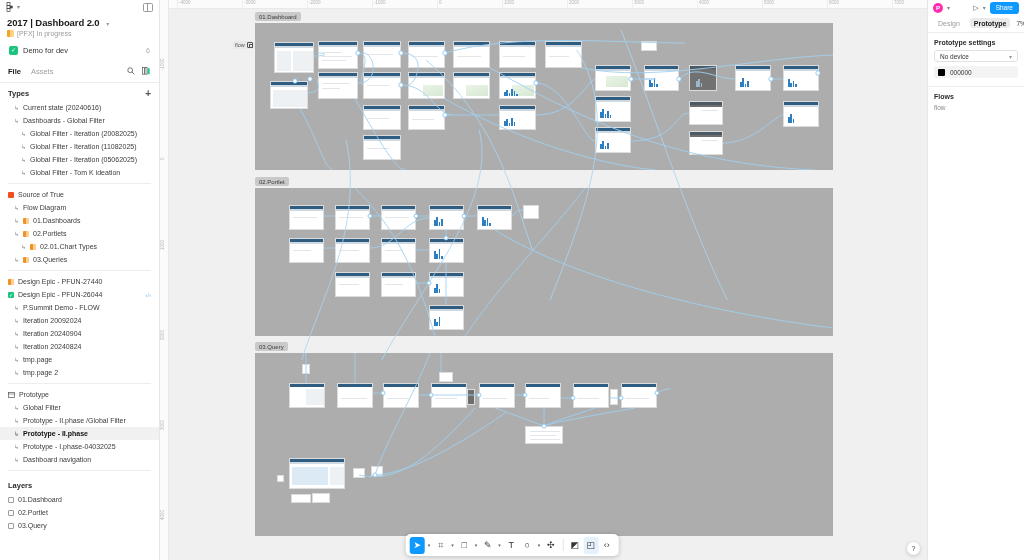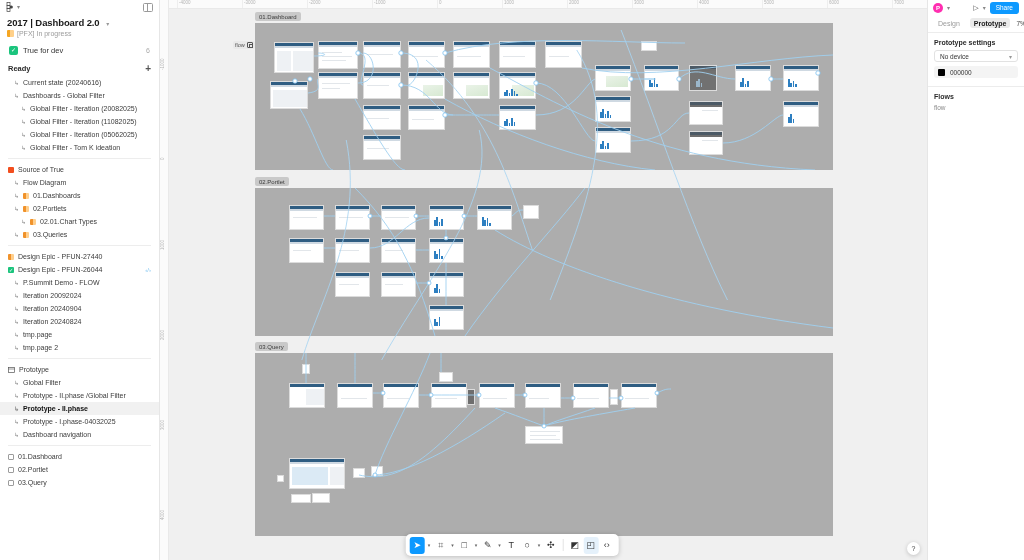--- a/index.html
+++ b/index.html
@@ -218,29 +218,48 @@
       <span class="doc-title">2017 | Dashboard 2.0</span>
       <span class="doc-caret">▾</span>
       <div class="doc-sub">
         <span class="mini-badge"></span>
         <span>[PFX] In progress</span>
       </div>
     </div>
 
     <div class="ready-row">
       <span class="ready-chip"></span>
-      <span>True for dev</span>
+      <span>Demo for dev</span>
       <span class="ready-count">6</span>
     </div>
 
+    <div class="sb-tabs">
+      <span class="sb-tab active">File</span>
+      <span class="sb-tab">Assets</span>
+      <span class="sb-tab-icons">
+        <span>
+          <svg width="8" height="8" viewBox="0 0 8 8">
+              <circle cx="3.2" cy="3.2" r="2.4" fill="none" stroke="#555" stroke-width="0.8"></circle>
+              <line x1="5" y1="5" x2="7.2" y2="7.2" stroke="#555" stroke-width="0.8"></line>
+            </svg>
+        </span>
+        <span>
+          <svg width="9" height="8" viewBox="0 0 9 8">
+              <rect x="0.4" y="0.6" width="2" height="6.6" fill="none" stroke="#555" stroke-width="0.7"></rect>
+              <rect x="3" y="0.6" width="2" height="6.6" fill="none" stroke="#555" stroke-width="0.7"></rect>
+              <rect x="5.6" y="1.2" width="2" height="6" fill="#1bc47d"></rect>
+            </svg>
+        </span>
+      </span>
+    </div>
 
     <div class="sb-scroll">
 
       <div class="sec-head">
-        <span>Ready</span>
+        <span>Types</span>
         <span class="plus">+</span>
       </div>
       <div class="pg-item lvl1">
           <span class="arrow-i">↳</span>
           <span>Current state (20240616)</span>
         </div>
       <div class="pg-item lvl1">
           <span class="arrow-i">↳</span>
           <span>Dashboards - Global Filter</span>
         </div>
@@ -353,20 +372,23 @@
           <span class="arrow-i">↳</span>
           <span>Prototype - I.phase-04032025</span>
         </div>
       <div class="pg-item lvl1">
           <span class="arrow-i">↳</span>
           <span>Dashboard navigation</span>
         </div>
 
       <div class="divider"></div>
 
+      <div class="sec-head">
+        <span>Layers</span>
+      </div>
       <div class="pg-item lvl0">
           <span class="sq layer"></span>
           <span>01.Dashboard</span>
         </div>
       <div class="pg-item lvl0">
           <span class="sq layer"></span>
           <span>02.Portlet</span>
         </div>
       <div class="pg-item lvl0">
           <span class="sq layer"></span>

